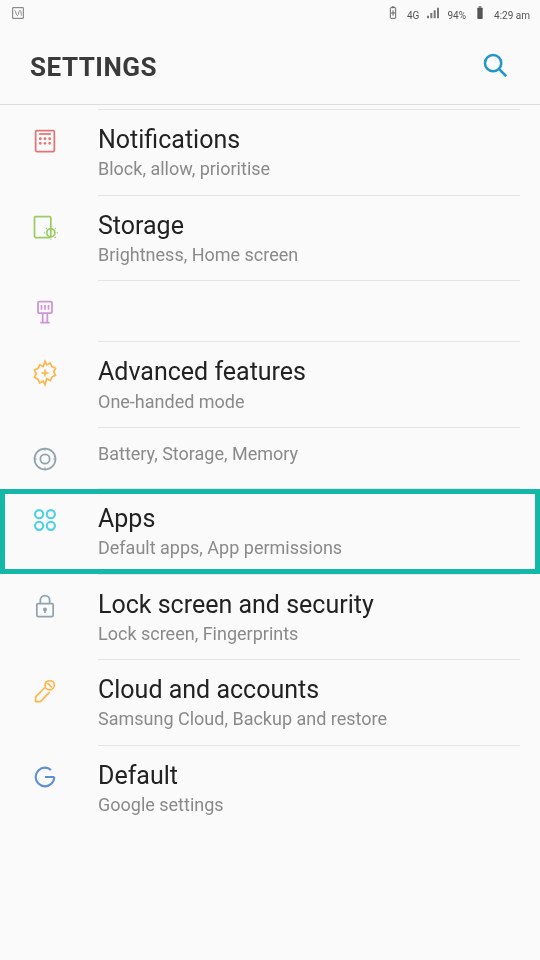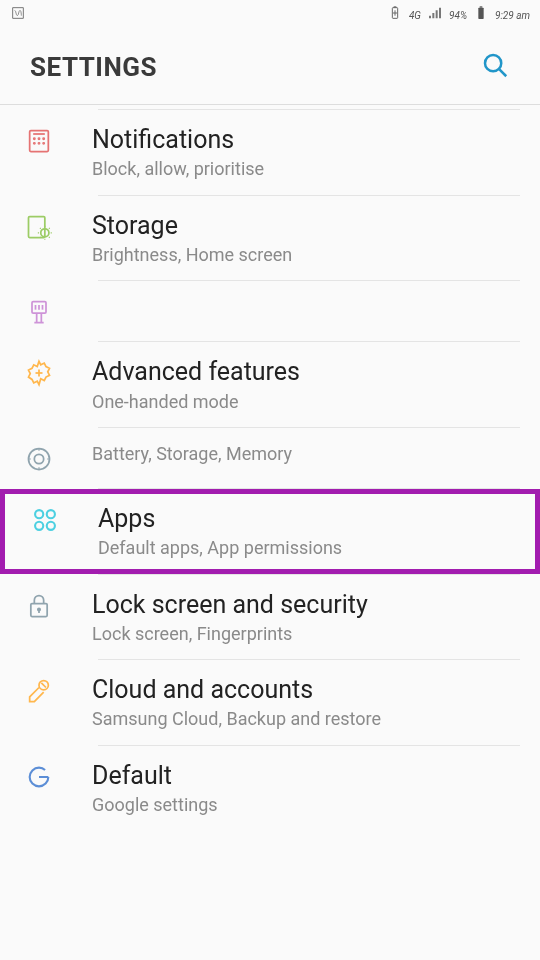--- a/index.html
+++ b/index.html
@@ -27,21 +27,20 @@
     .status-left {
       display: flex;
       align-items: center;
       gap: 4px;
     }
     .status-right {
       margin-left: auto;
       display: flex;
       align-items: center;
       gap: 6px;
-      font-style: italic;
     }
     .status-icon-svg {
       width: 16px;
       height: 16px;
       fill: #666;
     }
     .status-text {
       color: #555;
       font-size: 10px;
     }
@@ -60,25 +59,25 @@
     .search-btn {
       margin-left: auto;
     }
     .content-wrapper {
       border-top: 1px solid #ddd;
       background: #fafafa;
     }
     .list-row {
       display: flex;
       align-items: flex-start;
-      padding: 14px 18px 14px 24px;
+      padding: 14px 18px 14px 30px;
       position: relative;
     }
     .list-row.highlighted {
-      border: 5px solid #a21caf;
+      border: 5px solid #14b8a6;
       padding: 9px 13px 9px 25px;
       margin-left: 0;
       margin-right: 0;
     }
     .icon-col {
       width: 68px;
       display: flex;
       justify-content: flex-start;
       padding-top: 2px;
     }
@@ -145,21 +144,21 @@
           <path d="M3 20h3v-4H3zM8 20h3V12H8zM13 20h3V8h-3zM18 20h3V4h-3z" fill="#777"></path>
         </svg>
     </span>
     <span class="status-text">94%</span>
     <span>
       <svg class="status-icon-svg" viewBox="0 0 24 24">
           <rect x="8" y="4" width="8" height="17" rx="1" fill="#555"></rect>
           <rect x="10" y="2" width="4" height="2" fill="#555"></rect>
         </svg>
     </span>
-    <span class="status-text">9:29 am</span>
+    <span class="status-text">4:29 am</span>
   </div>
 </div>
 
 <div class="header">
   <div class="header-title">SETTINGS</div>
   <div class="search-btn">
     <svg width="30" height="30" viewBox="0 0 24 24" fill="none" stroke="#2196c9" stroke-width="2">
         <circle cx="10.5" cy="10.5" r="6.5"></circle>
         <line x1="15.5" y1="15.5" x2="21" y2="21"></line>
       </svg>

